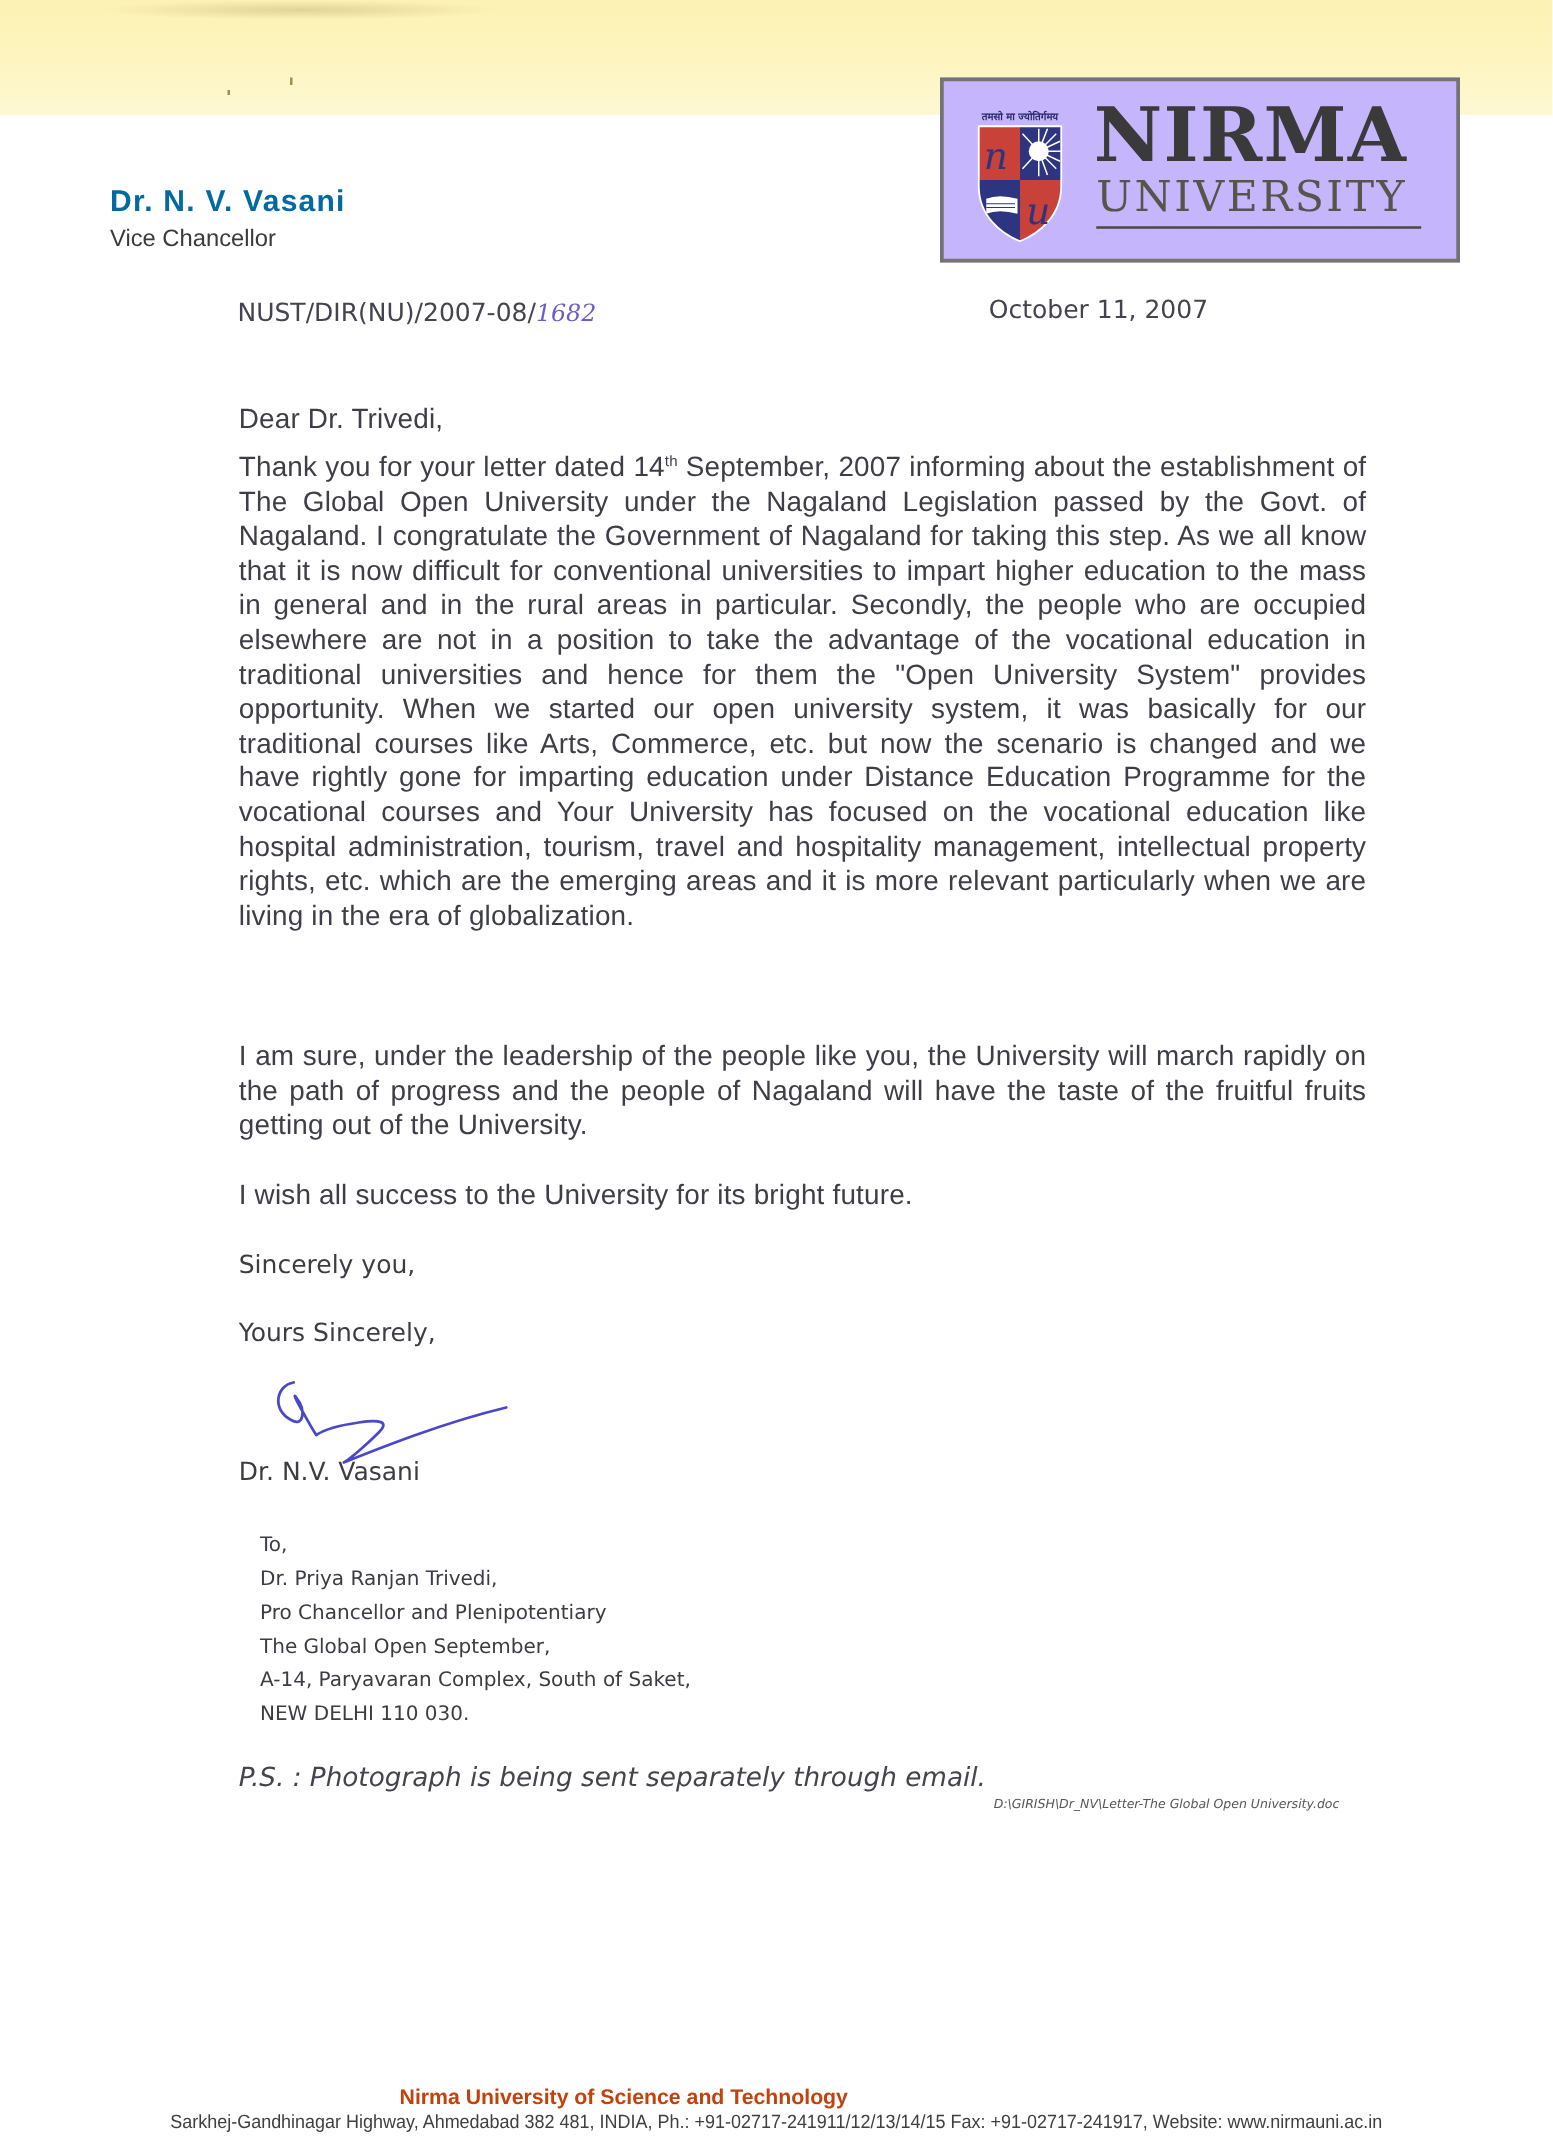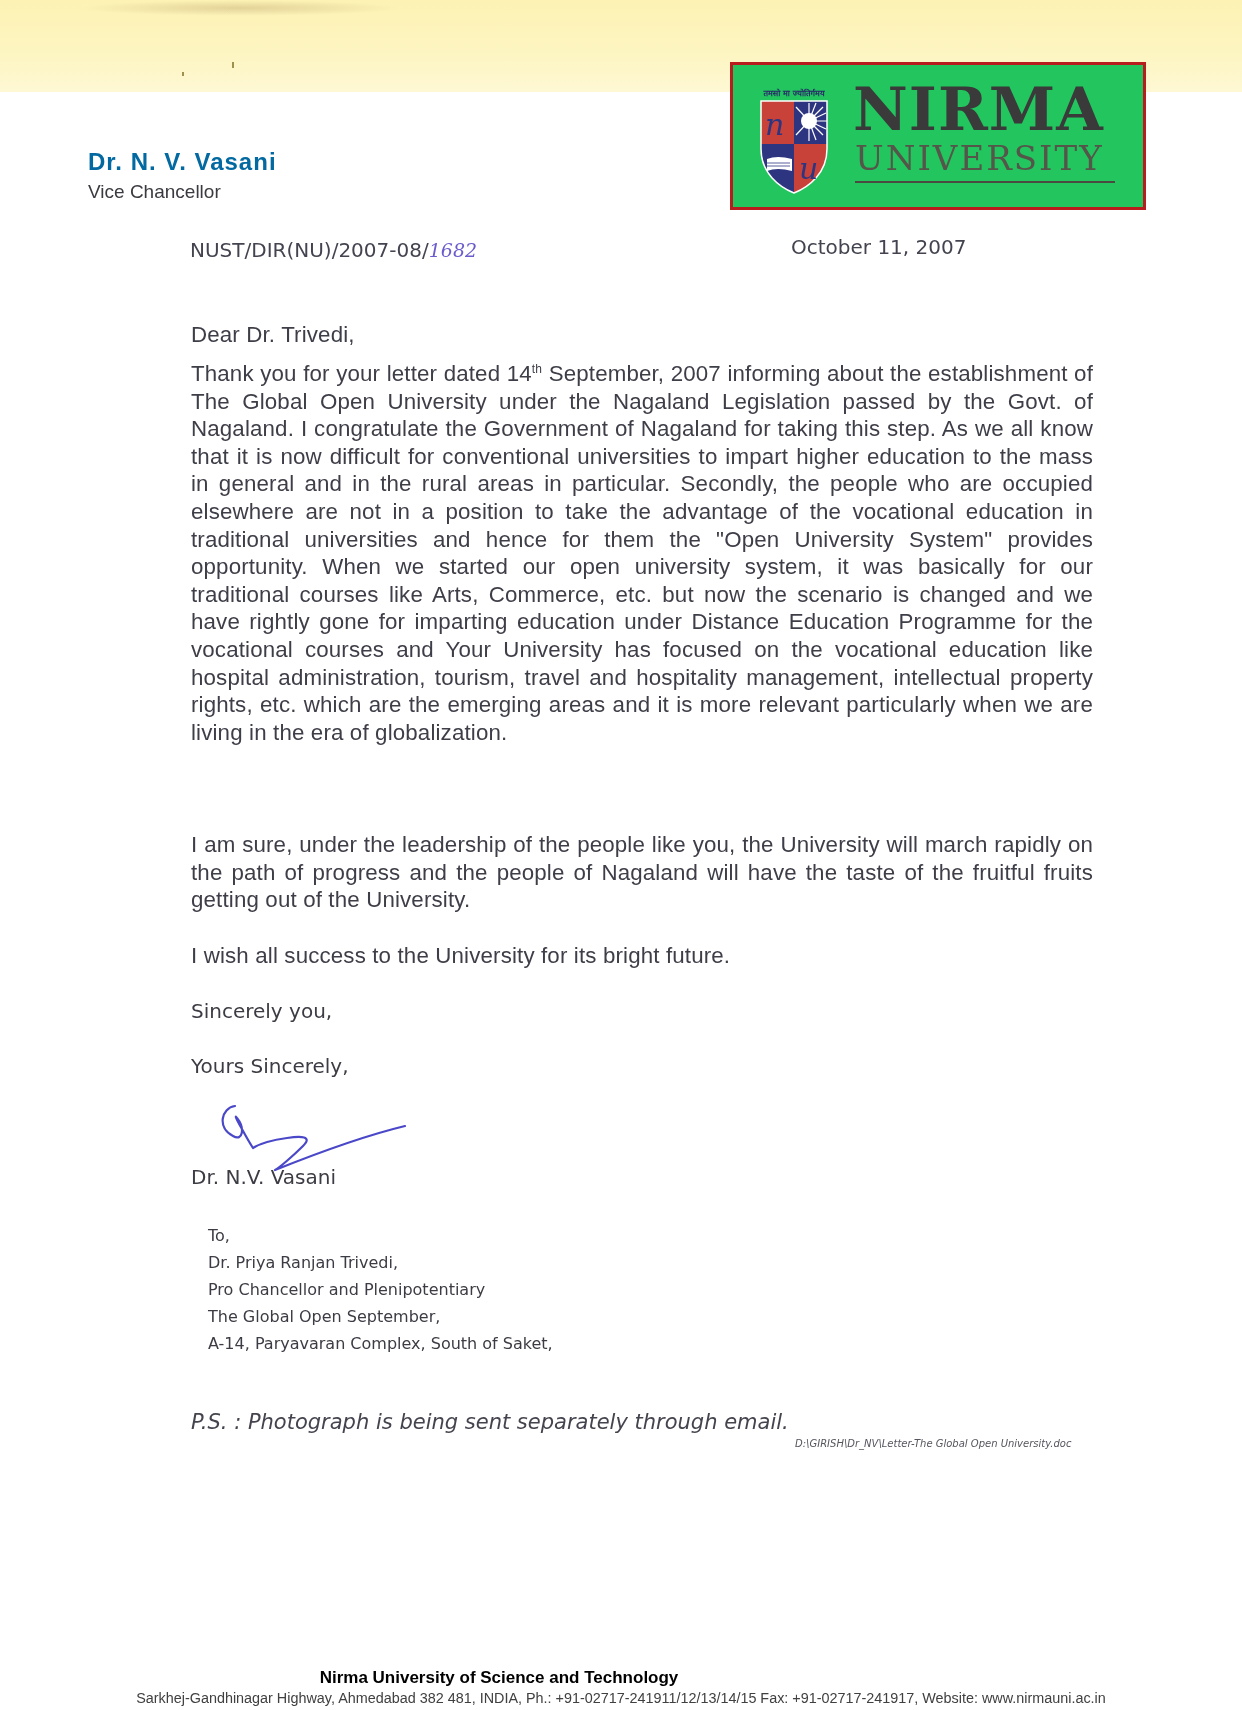--- a/index.html
+++ b/index.html
@@ -13,22 +13,22 @@
     position: absolute; left: 0; top: 0; width: 1242px; height: 92px;
     background: linear-gradient(180deg, #fdf2b4 0%, #fdf5c2 60%, #fef8d4 100%);
   }
   .top-band .smudge {
     position: absolute; left: 80px; top: 0; width: 320px; height: 16px;
     background: radial-gradient(ellipse at center, rgba(205,185,130,0.55), rgba(253,242,180,0) 70%);
   }
   .speck { position: absolute; width: 2px; height: 6px; background: #a09050; }
 
   .logo-box {
-    position: absolute; left: 730px; top: 62px; width: 410px; height: 142px;
-    background: #22c55e; border: 3px solid #b91c1c;
+    position: absolute; left: 752px; top: 62px; width: 410px; height: 142px;
+    background: #c4b5fd; border: 3px solid #737373;
   }
   .shield-wrap { position: absolute; left: 26px; top: 22px; width: 70px; height: 110px; }
   .motto {
     position: absolute; left: 0; top: 0; width: 70px; text-align: center;
     font-size: 8px; color: #2a2a6a; font-family: "DejaVu Serif", serif; font-weight: bold;
   }
   .nirma-word {
     position: absolute; left: 120px; top: 14px;
     font-family: "DejaVu Serif", serif; font-weight: bold;
     font-size: 60px; color: #3a3a3a; letter-spacing: 1px; line-height: 1;
@@ -82,21 +82,21 @@
 
   .ps {
     position: absolute; left: 191px; top: 1410px; font-size: 21px; font-style: italic; color: #44444e;
   }
   .file-path {
     position: absolute; left: 795px; top: 1438px; font-size: 10px; font-style: italic; color: #55555e;
   }
 
   .footer-org {
     position: absolute; left: 0; top: 1668px; width: 988px; text-align: center;
-    font-family: "Liberation Sans", sans-serif; font-weight: bold; font-size: 17px; color: #000000;
+    font-family: "Liberation Sans", sans-serif; font-weight: bold; font-size: 17px; color: #c2410c;
     padding-left: 10px; box-sizing: border-box;
   }
   .footer-addr {
     position: absolute; left: 0; top: 1689px; width: 1242px; text-align: center;
     font-family: "Liberation Sans", sans-serif; font-size: 15.3px; color: #404040;
     transform: scaleX(0.94); transform-origin: center;
   }
 </style>
 </head>
 <body>
@@ -172,19 +172,20 @@
   <path d="M20 8 C6 10 2 30 18 38 C28 44 30 30 22 20 C16 12 34 44 38 50 C44 46 58 42 72 40 C86 38 98 38 88 48 C78 58 64 70 60 72 C90 60 140 40 190 28" fill="none" stroke="#4a48c8" stroke-width="2.2" stroke-linecap="round" stroke-linejoin="round"></path>
 </svg>
 <div class="signed-name">Dr. N.V. Vasani</div>
 
 <div class="addr">
   <div>To,</div>
   <div>Dr. Priya Ranjan Trivedi,</div>
   <div>Pro Chancellor and Plenipotentiary</div>
   <div>The Global Open September,</div>
   <div>A-14, Paryavaran Complex, South of Saket,</div>
+  <div>NEW DELHI 110 030.</div>
 </div>
 
 <div class="ps">P.S. : Photograph is being sent separately through email.</div>
 <div class="file-path">D:\GIRISH\Dr_NV\Letter-The Global Open University.doc</div>
 
 <div class="footer-org">Nirma University of Science and Technology</div>
 <div class="footer-addr">Sarkhej-Gandhinagar Highway, Ahmedabad 382 481, INDIA, Ph.: +91-02717-241911/12/13/14/15 Fax: +91-02717-241917, Website: www.nirmauni.ac.in</div>
 
 </body></html>

